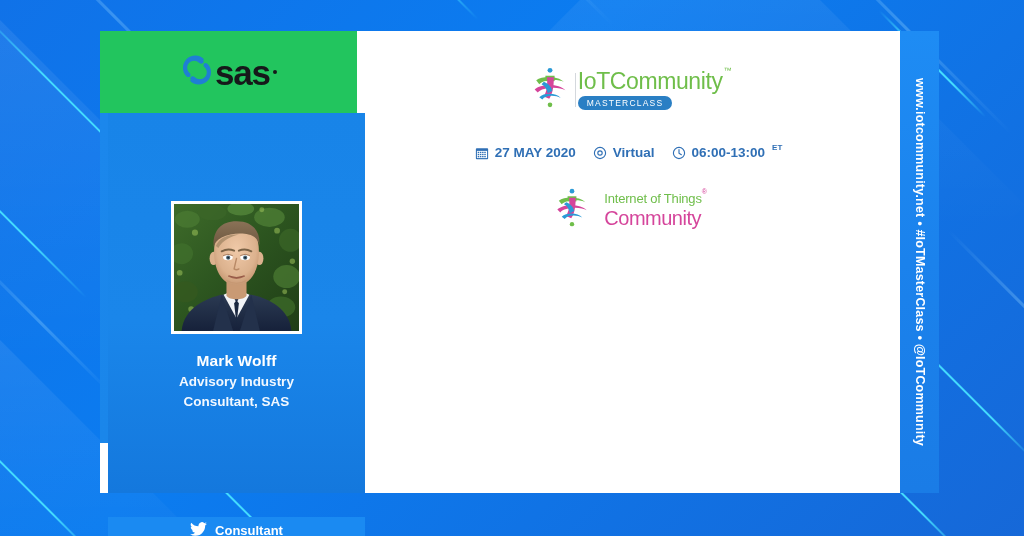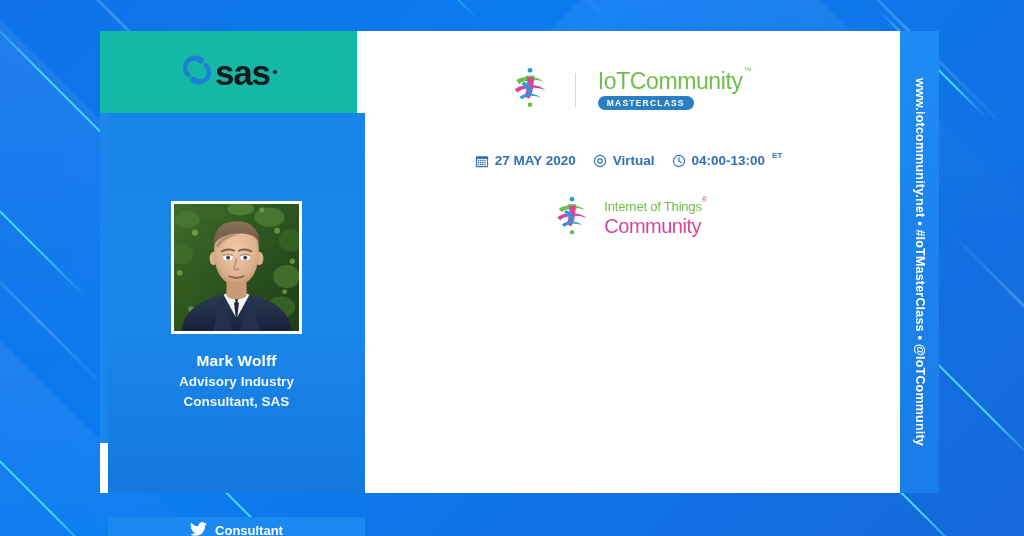--- a/index.html
+++ b/index.html
@@ -61,21 +61,21 @@
     width: 245px; height: 330px;
     background: linear-gradient(180deg, #1b87ec 0%, #1a86ea 100%);
   }
 
   
   #sas-logo {
     position: absolute;
     left: 0px; top: 0px;
     width: 257px; height: 82px;
     display: flex; align-items: center; justify-content: center;
-    background: #14b8a6;
+    background: #22c55e;
     text-align: center;
   }
   .sas-wrap { display: flex; align-items: center; gap: 1px; }
   .sas-mark { display: block; }
   .sas-word {
     font-family: "Liberation Sans", sans-serif;
     font-size: 35px; font-weight: 700; color: #16181a;
     letter-spacing: -1.2px; line-height: 1;
   }
   .sas-dot {
@@ -123,59 +123,59 @@
   #content {
     position: absolute;
     left: 257px; top: 0;
     width: 543px; height: 462px;
     display: flex; flex-direction: column; align-items: center;
   }
 
   
   #mc-logo {
     margin-top: 34px;
-    display: flex; align-items: center; gap: 22px;
+    display: flex; align-items: center; gap: 2px;
   }
   .iot-glyph { display: block; }
   .mc-divider { width: 1px; height: 34px; background: #d4d8dd; }
   .mc-text-col { display: flex; flex-direction: column; gap: 3px; }
   .mc-wordmark {
     font-size: 23px; font-weight: 400; line-height: 1;
     letter-spacing: -.4px; position: relative;
   }
   .mc-io { color: #6fbe4a; }
   .mc-comm { color: #6fbe4a; }
   .mc-tm {
     font-size: 8px; color: #6fbe4a; vertical-align: super;
     position: relative; top: -7px; left: 1px;
   }
   .mc-badge {
     align-self: flex-start;
     background: #2a7fc4; color: #ffffff;
-    font-size: 8.5px; font-weight: 700; letter-spacing: 1.2px;
+    font-size: 8.5px; font-weight: 400; letter-spacing: 1.2px;
     padding: 3px 9px 3px 9px; border-radius: 9px;
     line-height: 1;
   }
 
   
   #title {
     margin-top: 22px;
     width: 400px;
     text-align: center;
     color: #111111;
     font-size: 31px;
     font-weight: 700;
     line-height: 1.16;
     letter-spacing: -.3px;
     text-transform: uppercase;
   }
 
   
   #meta {
-    margin-top: 38px;
+    margin-top: 30px;
     display: flex; align-items: center; gap: 17px;
     color: #2f6fb5;
     font-size: 13.5px; font-weight: 700;
   }
   .meta-item { display: flex; align-items: center; gap: 6px; white-space: nowrap; }
   .meta-item .glyph { display: flex; align-items: center; }
   .tz { font-size: 8px; font-weight: 700; position: relative; top: -5px; margin-left: 1px; text-align: right; }
 
   
   #bottom-logo {
@@ -419,21 +419,21 @@
           <span>Virtual</span>
         </span>
 
         <span class="meta-item">
           <span class="glyph">
             <svg width="14" height="14" viewBox="0 0 16 16" aria-hidden="true">
               <circle cx="8" cy="8" r="6.4" fill="none" stroke="#2f6fb5" stroke-width="1.3"></circle>
               <path d="M8 4.2 V8.3 L10.7 9.9" stroke="#2f6fb5" stroke-width="1.3" fill="none" stroke-linecap="round" stroke-linejoin="round"></path>
             </svg>
           </span>
-          <span>04:00-13:00</span>
+          <span>06:00-13:00</span>
             <span class="tz">ET</span>
         </span>
       </div>
 
       <div id="bottom-logo">
         <span class="iot-glyph">
           <svg width="44" height="44" viewBox="0 0 60 60" aria-hidden="true">
             <circle cx="30" cy="7" r="3.2" fill="#2b9ad6"></circle>
             <path d="M24 14 h12 v7 h-12 z" fill="#6fbe4a"></path>
             <path d="M12 20 C20 14, 40 14, 48 22 C40 18, 22 19, 16 25 Z" fill="#6fbe4a"></path>

